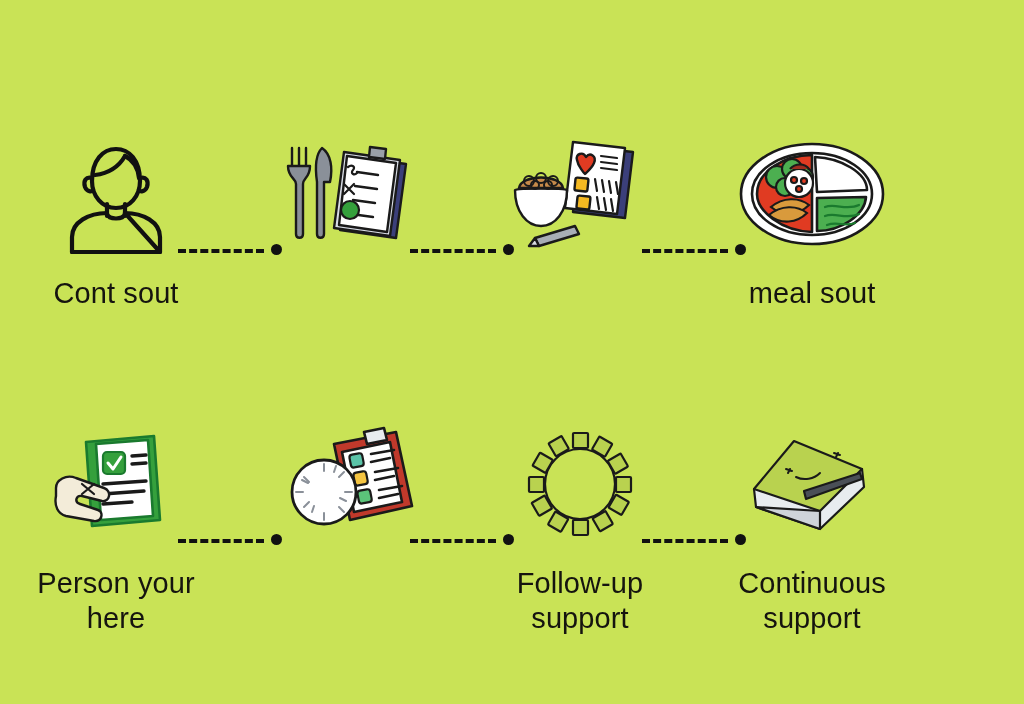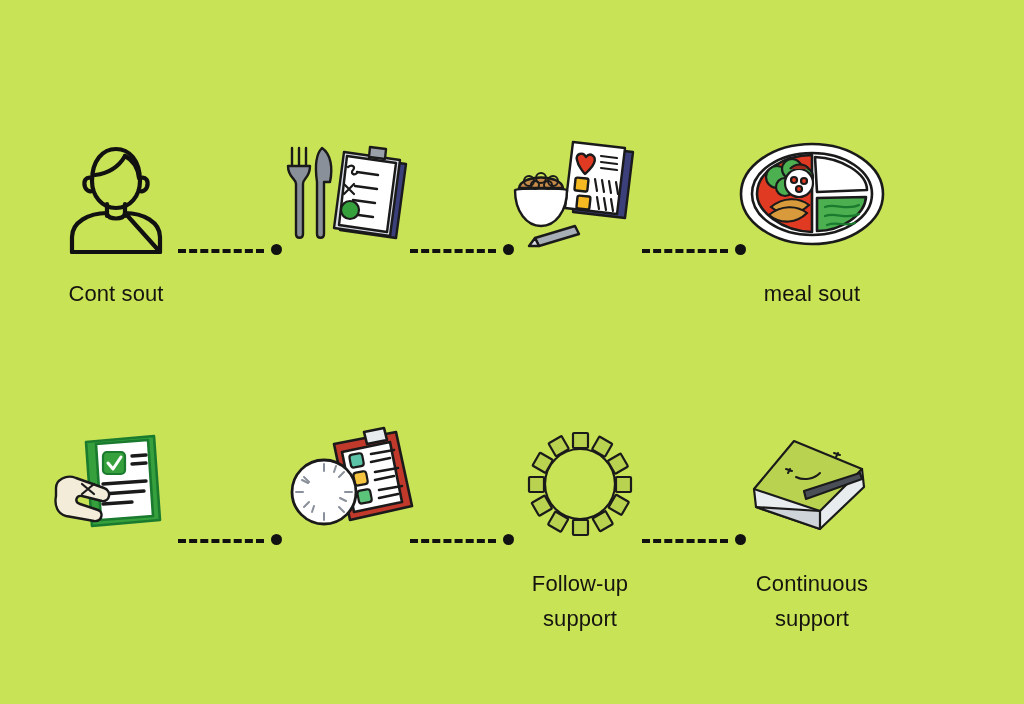--- a/index.html
+++ b/index.html
@@ -41,21 +41,21 @@
     display: flex;
     align-items: center;
     justify-content: center;
   }
   .icon-box svg { display: block; }
 
   .step-label {
     margin-top: 18px;
     width: 215px;
     text-align: center;
-    font-size: 22px;
+    font-size: 29px;
     line-height: 35px;
     color: #15140f;
     letter-spacing: .1px;
   }
 
   
   .connector {
     position: absolute;
     top: 112px;
     left: 178px;
@@ -239,20 +239,21 @@
           <g stroke="#1a1a1a" stroke-width="3.4" stroke-linecap="round">
             <path d="M86 32 L100 31 M86 40 L100 39"></path>
             <path d="M57 60 L100 57 M57 70 L98 67 M57 80 L86 78"></path>
           </g>
           <g fill="#f3ecd9" stroke="#1a1a1a" stroke-width="2.4" stroke-linejoin="round" stroke-linecap="round">
             <path d="M10 64 C10 56, 20 50, 30 54 L58 64 C66 67, 64 78, 56 77 L36 72 C30 71, 28 78, 34 80 L52 86 C58 88, 56 98, 48 97 L20 92 C12 90, 8 82, 10 72 Z"></path>
           </g>
           <path d="M36 60 L48 70 M48 60 L36 70" stroke="#1a1a1a" stroke-width="2.2" fill="none" stroke-linecap="round"></path>
         </svg>
       </div>
+      <div class="step-label">Person your<br>here</div>
       <div class="connector">
         <div class="dash-line"></div>
         <div class="end-dot"></div>
       </div>
     </div>
 
     <div class="step">
       <div class="icon-box">
         <svg width="140" height="120" viewBox="0 0 140 120">
           <g stroke="#1a1a1a" stroke-width="2.6" stroke-linejoin="round">

